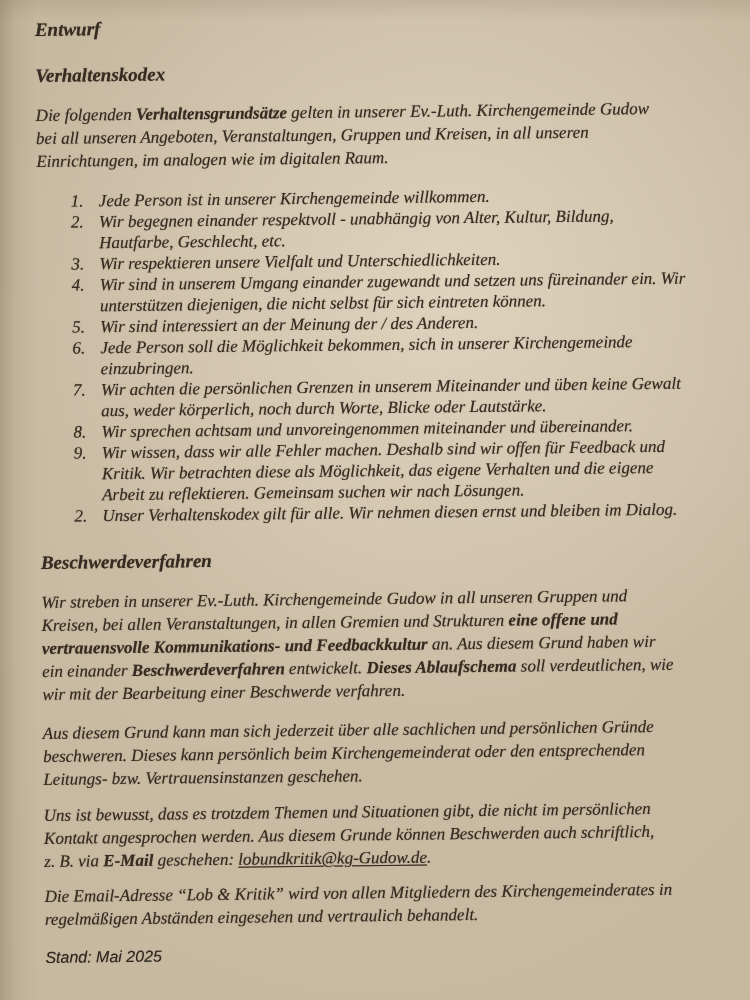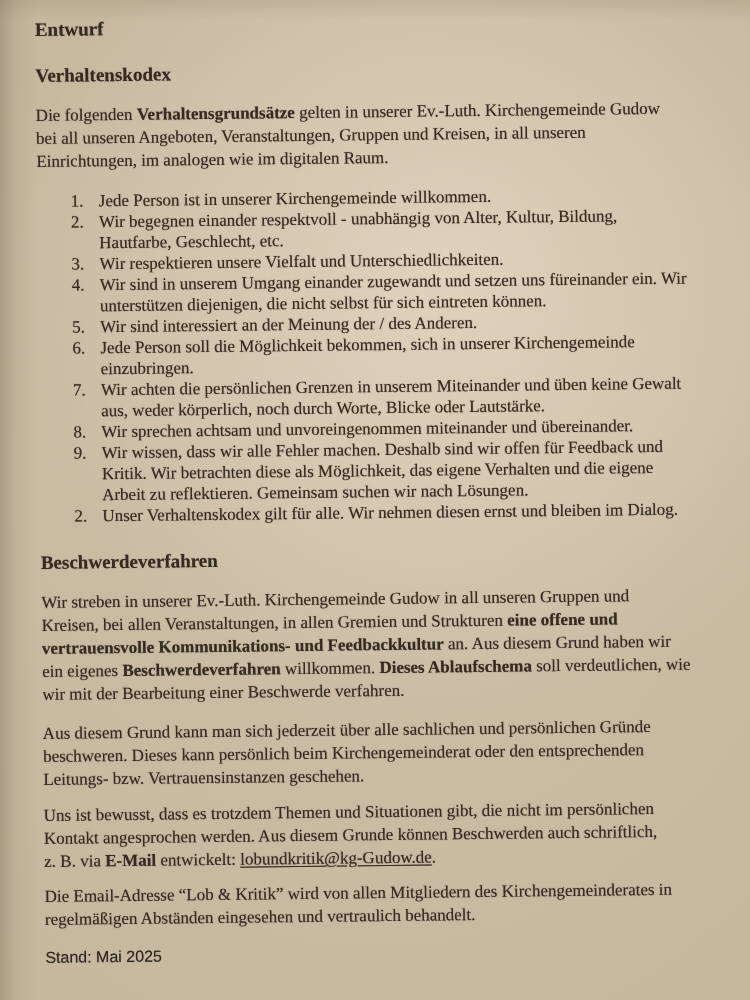--- a/index.html
+++ b/index.html
@@ -8,20 +8,21 @@
     font-family:"Liberation Serif","DejaVu Serif",serif;
     background:#c2b39b;
   }
   .paper{
     position:relative;width:750px;height:1000px;
     background:
       linear-gradient(90deg, rgba(70,55,35,0.22) 0%, rgba(70,55,35,0.07) 2%, rgba(0,0,0,0) 5%),
       linear-gradient(180deg, rgba(70,55,35,0.10) 0%, rgba(0,0,0,0) 2%),
       radial-gradient(95% 70% at 60% 28%, rgba(255,248,230,0.38) 0%, rgba(255,248,230,0.0) 62%),
       radial-gradient(150% 120% at 50% 48%, #cdbea7 0%, #c6b79f 55%, #ac9d85 100%);
+    font-style: italic;
   }
   .content{
     position:absolute;left:40px;top:14px;width:690px;
     transform:rotate(-0.65deg);
     transform-origin:345px 470px;
     color:#352b20;
     font-size:17px;
     text-shadow:0 0 1.1px rgba(45,34,22,0.55);
   }
   .line{white-space:nowrap;}
@@ -129,34 +130,34 @@
           </div>
         </div>
       </div>
 
     <div class="h1">Beschwerdeverfahren</div>
 
     <div class="para p1">
         <div class="line"><span>Wir streben in unserer Ev.-Luth. Kirchengemeinde Gudow in all unseren Gruppen und</span></div>
         <div class="line"><span>Kreisen, bei allen Veranstaltungen, in allen Gremien und Strukturen </span><span class="b">eine offene und</span></div>
         <div class="line"><span class="b">vertrauensvolle Kommunikations- und Feedbackkultur</span><span> an. Aus diesem Grund haben wir</span></div>
-        <div class="line"><span>ein eigenes </span><span class="b">Beschwerdeverfahren</span><span> willkommen. </span><span class="b">Dieses Ablaufschema</span><span> soll verdeutlichen, wie</span></div>
+        <div class="line"><span>ein einander </span><span class="b">Beschwerdeverfahren</span><span> entwickelt. </span><span class="b">Dieses Ablaufschema</span><span> soll verdeutlichen, wie</span></div>
         <div class="line"><span>wir mit der Bearbeitung einer Beschwerde verfahren.</span></div>
       </div>
 
     <div class="para p2">
         <div class="line"><span>Aus diesem Grund kann man sich jederzeit über alle sachlichen und persönlichen Gründe</span></div>
         <div class="line"><span>beschweren. Dieses kann persönlich beim Kirchengemeinderat oder den entsprechenden</span></div>
         <div class="line"><span>Leitungs- bzw. Vertrauensinstanzen geschehen.</span></div>
       </div>
 
     <div class="para p3">
         <div class="line"><span>Uns ist bewusst, dass es trotzdem Themen und Situationen gibt, die nicht im persönlichen</span></div>
         <div class="line"><span>Kontakt angesprochen werden. Aus diesem Grunde können Beschwerden auch schriftlich,</span></div>
-        <div class="line"><span>z. B. via </span><span class="b">E-Mail</span><span> entwickelt: </span><span class="u">lobundkritik@kg-Gudow.de</span><span>.</span></div>
+        <div class="line"><span>z. B. via </span><span class="b">E-Mail</span><span> geschehen: </span><span class="u">lobundkritik@kg-Gudow.de</span><span>.</span></div>
       </div>
 
     <div class="para p4">
         <div class="line"><span>Die Email-Adresse “Lob &amp; Kritik” wird von allen Mitgliedern des Kirchengemeinderates in</span></div>
         <div class="line"><span>regelmäßigen Abständen eingesehen und vertraulich behandelt.</span></div>
       </div>
 
     <div class="footer">Stand: Mai 2025</div>
 
   </div>

